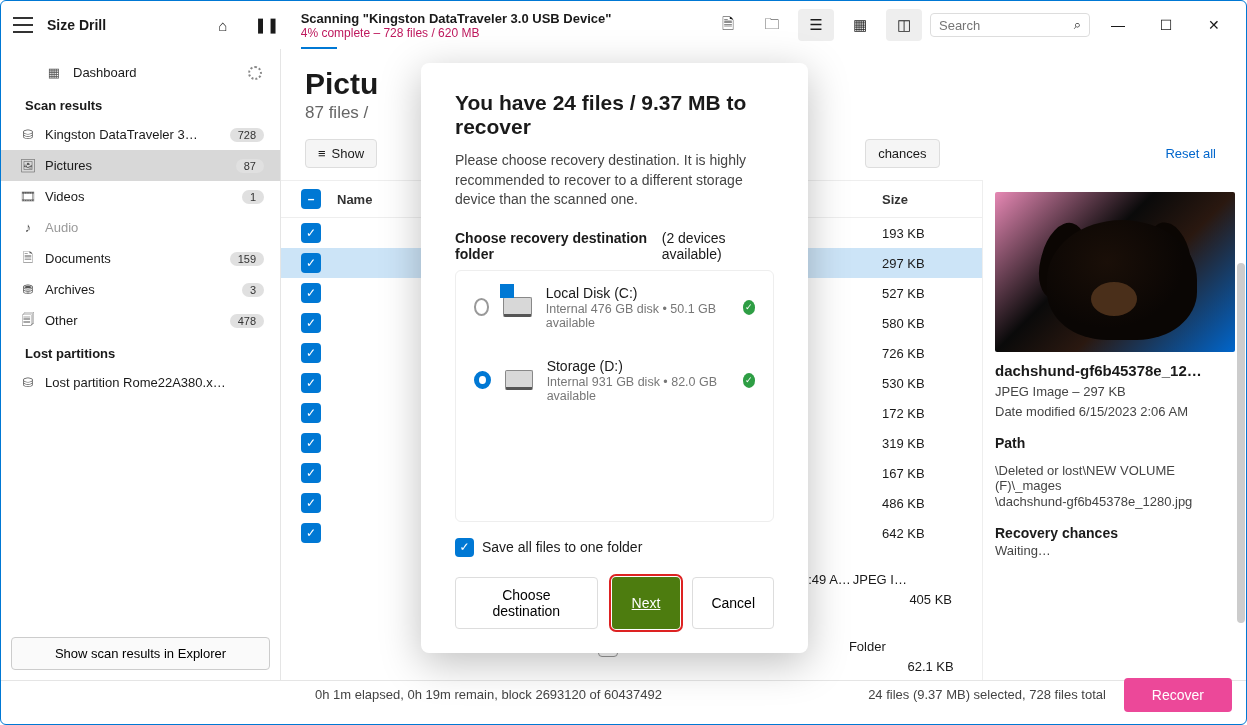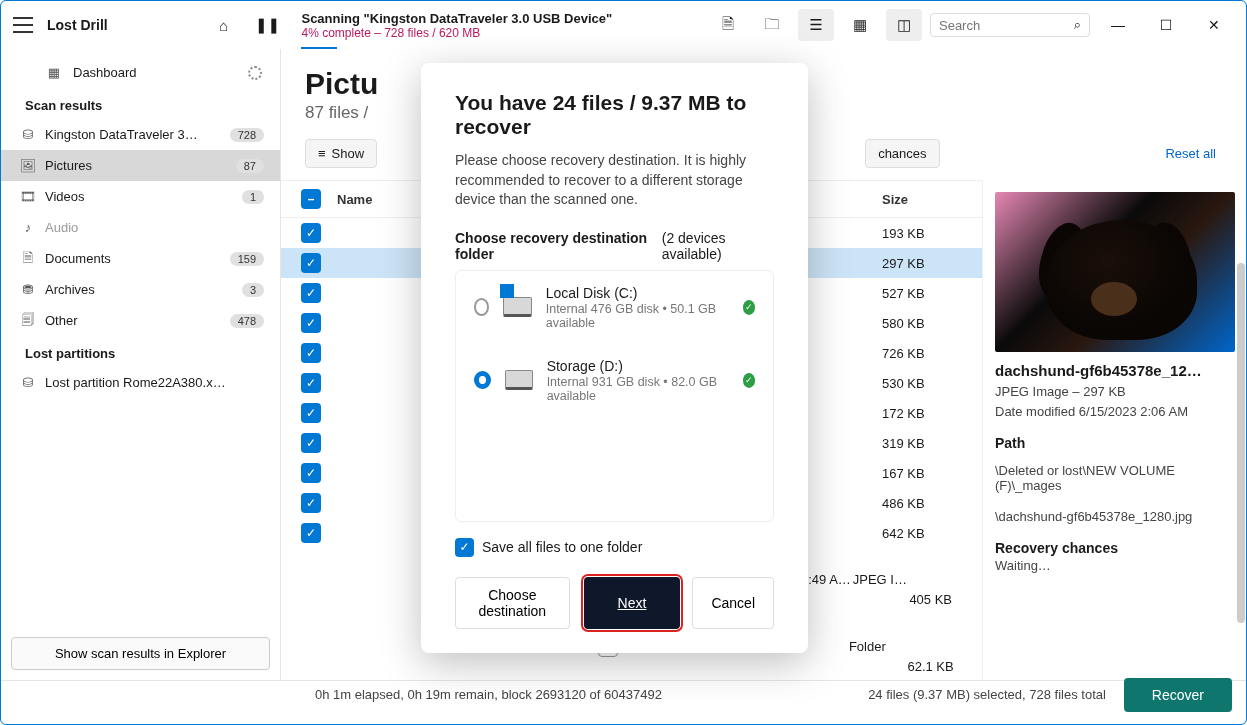--- a/index.html
+++ b/index.html
@@ -66,21 +66,21 @@
 .dog-ear.r { left: 152px; transform: rotate(-10deg); }
 .dog-snout { position: absolute; left: 96px; top: 90px; width: 46px; height: 34px; background: #4a2f1a; border-radius: 50%; }
 .preview-pane .open-ext { position: absolute; right: 14px; top: 10px; cursor: pointer; color: #555; font-size: 15px; }
 .pv-title { font-weight: 600; font-size: 15px; margin-top: 10px; overflow: hidden; text-overflow: ellipsis; white-space: nowrap; }
 .pv-line { color: #444; font-size: 13px; margin-top: 5px; }
 .pv-h { font-weight: 600; margin-top: 16px; font-size: 14px; }
 
 .footer { height: 28px; border-top: 1px solid #e5e5e5; display: flex; align-items: center; padding: 0 14px; font-size: 13px; color: #444; }
 .footer .left { margin-left: 300px; }
 .footer .mid { margin-left: auto; margin-right: 18px; }
-.recover-btn { background: #0f766e; color: #fff; border: none; border-radius: 4px; padding: 9px 28px; font-size: 14px; cursor: pointer; }
+.recover-btn { background: #ec4899; color: #fff; border: none; border-radius: 4px; padding: 9px 28px; font-size: 14px; cursor: pointer; }
 
 
 .modal-backdrop { position: absolute; inset: 0; background: rgba(0,0,0,0); }
 .modal { position: absolute; left: 384px; top: 62px; width: 387px; background: #fff; border-radius: 8px; box-shadow: 0 10px 40px rgba(0,0,0,0.25); padding: 28px 34px 24px; margin-left: 36px; }
 .modal h2 { font-size: 21px; font-weight: 600; }
 .modal .desc { color: #444; margin-top: 12px; line-height: 1.4; font-size: 14px; }
 .modal .subhead { display: flex; justify-content: space-between; margin-top: 20px; font-size: 14px; }
 .modal .subhead .l { font-weight: 600; }
 .dest-list { border: 1px solid #eee; border-radius: 6px; margin-top: 8px; height: 252px; overflow: hidden; }
 .dest { display: flex; align-items: center; padding: 14px 18px; gap: 14px; cursor: pointer; }
@@ -88,21 +88,21 @@
 .radio.sel { border-color: #0078d4; border-width: 5px; }
 .drive-ic { width: 34px; height: 20px; background: #d8d8d8; border: 1px solid #888; border-bottom: 3px solid #555; border-radius: 2px; position: relative; }
 .drive-ic.win::before { content:""; position:absolute; left:-4px; top:-14px; width:14px; height:14px; background: conic-gradient(#0078d4 0 25%, #0078d4 25% 50%, #0078d4 50% 75%, #0078d4 75% 100%); }
 .dest-txt .n { font-weight: 400; font-size: 14px; }
 .dest-txt .d { color: #777; font-size: 12.5px; margin-top: 1px; }
 .ok-dot { width: 15px; height: 15px; background: #2e9e44; border-radius: 50%; margin-left: auto; display: flex; align-items: center; justify-content: center; color: #fff; font-size: 9px; }
 .save-all { display: flex; align-items: center; gap: 8px; margin-top: 16px; font-size: 14px; }
 .save-all .chkbox { width: 19px; height: 19px; }
 .modal-btns { display: flex; gap: 14px; margin-top: 20px; justify-content: space-between; }
 .mbtn { border: 1px solid #ddd; border-radius: 4px; padding: 9px 18px; background: #fff; cursor: pointer; font-size: 14px; }
-.mbtn.primary { background: #0f172a; color: #fff; border: none; padding: 9px 34px; outline: 2px solid #d22; outline-offset: 1px; text-decoration: underline; }
+.mbtn.primary { background: #4d7c0f; color: #fff; border: none; padding: 9px 20px; outline: 2px solid #d22; outline-offset: 1px; text-decoration: underline; }
 .btn-right { display: flex; gap: 12px; }
 
 .scrollbar-stub { position:absolute; right:1px; top:210px; width:8px; height:430px; background:transparent; }
 .scrollbar-stub .thumb { width:8px; height:360px; background:#ccc; border-radius:4px; margin-top:4px; }
 
 .last-rows { position:absolute; left:300px; bottom:0px; right:270px; }
 .last-rows .trow { padding:6px 10px; font-size:13px; }
 .last-rows .cname { flex:1; overflow:hidden; text-overflow:ellipsis; white-space:nowrap; padding-left:24px; }
 .last-rows .cwait { width:80px; color:#444; }
 .last-rows .cdate { width:140px; }
@@ -112,21 +112,21 @@
 </style>
 </head>
 <body>
 
 <div class="topbar">
   <div class="hamburger">
       <span></span>
       <span></span>
       <span></span>
     </div>
-  <div class="app-title">Lost Drill</div>
+  <div class="app-title">Size Drill</div>
 
   <div class="top-icn">⌂</div>
   <div class="top-icn">❚❚</div>
   <div class="top-status">
     <span class="t1">Scanning "Kingston DataTraveler 3.0 USB Device"</span>
     <span class="t2">4% complete – 728 files / 620 MB</span>
   </div>
   <div class="top-icn">🗎</div>
   <div class="top-icn">🗀</div>
   <div class="top-icn active">☰</div>
@@ -322,21 +322,21 @@
           <div class="dog-ear l"></div>
             <div class="dog-ear r"></div>
             <div class="dog-body"></div>
             <div class="dog-snout"></div>
         </div>
         <div class="pv-title">dachshund-gf6b45378e_12…</div>
         <div class="pv-line">JPEG Image – 297 KB</div>
         <div class="pv-line">Date modified 6/15/2023 2:06 AM</div>
         <div class="pv-h">Path</div>
         <div class="pv-line" style="margin-top:12px">\Deleted or lost\NEW VOLUME (F)\_mages</div>
-        <div class="pv-line" style="margin-top:16px">\dachshund-gf6b45378e_1280.jpg</div>
+        <div class="pv-line" style="margin-top:1px">\dachshund-gf6b45378e_1280.jpg</div>
         <div class="pv-h">Recovery chances</div>
         <div class="pv-line" style="margin-top:2px">Waiting…</div>
       </div>
     </div>
 
     <div class="last-rows">
       <div class="trow">
         <div class="col-chk">
             <div class="chkbox checked">✓</div>
           </div>

